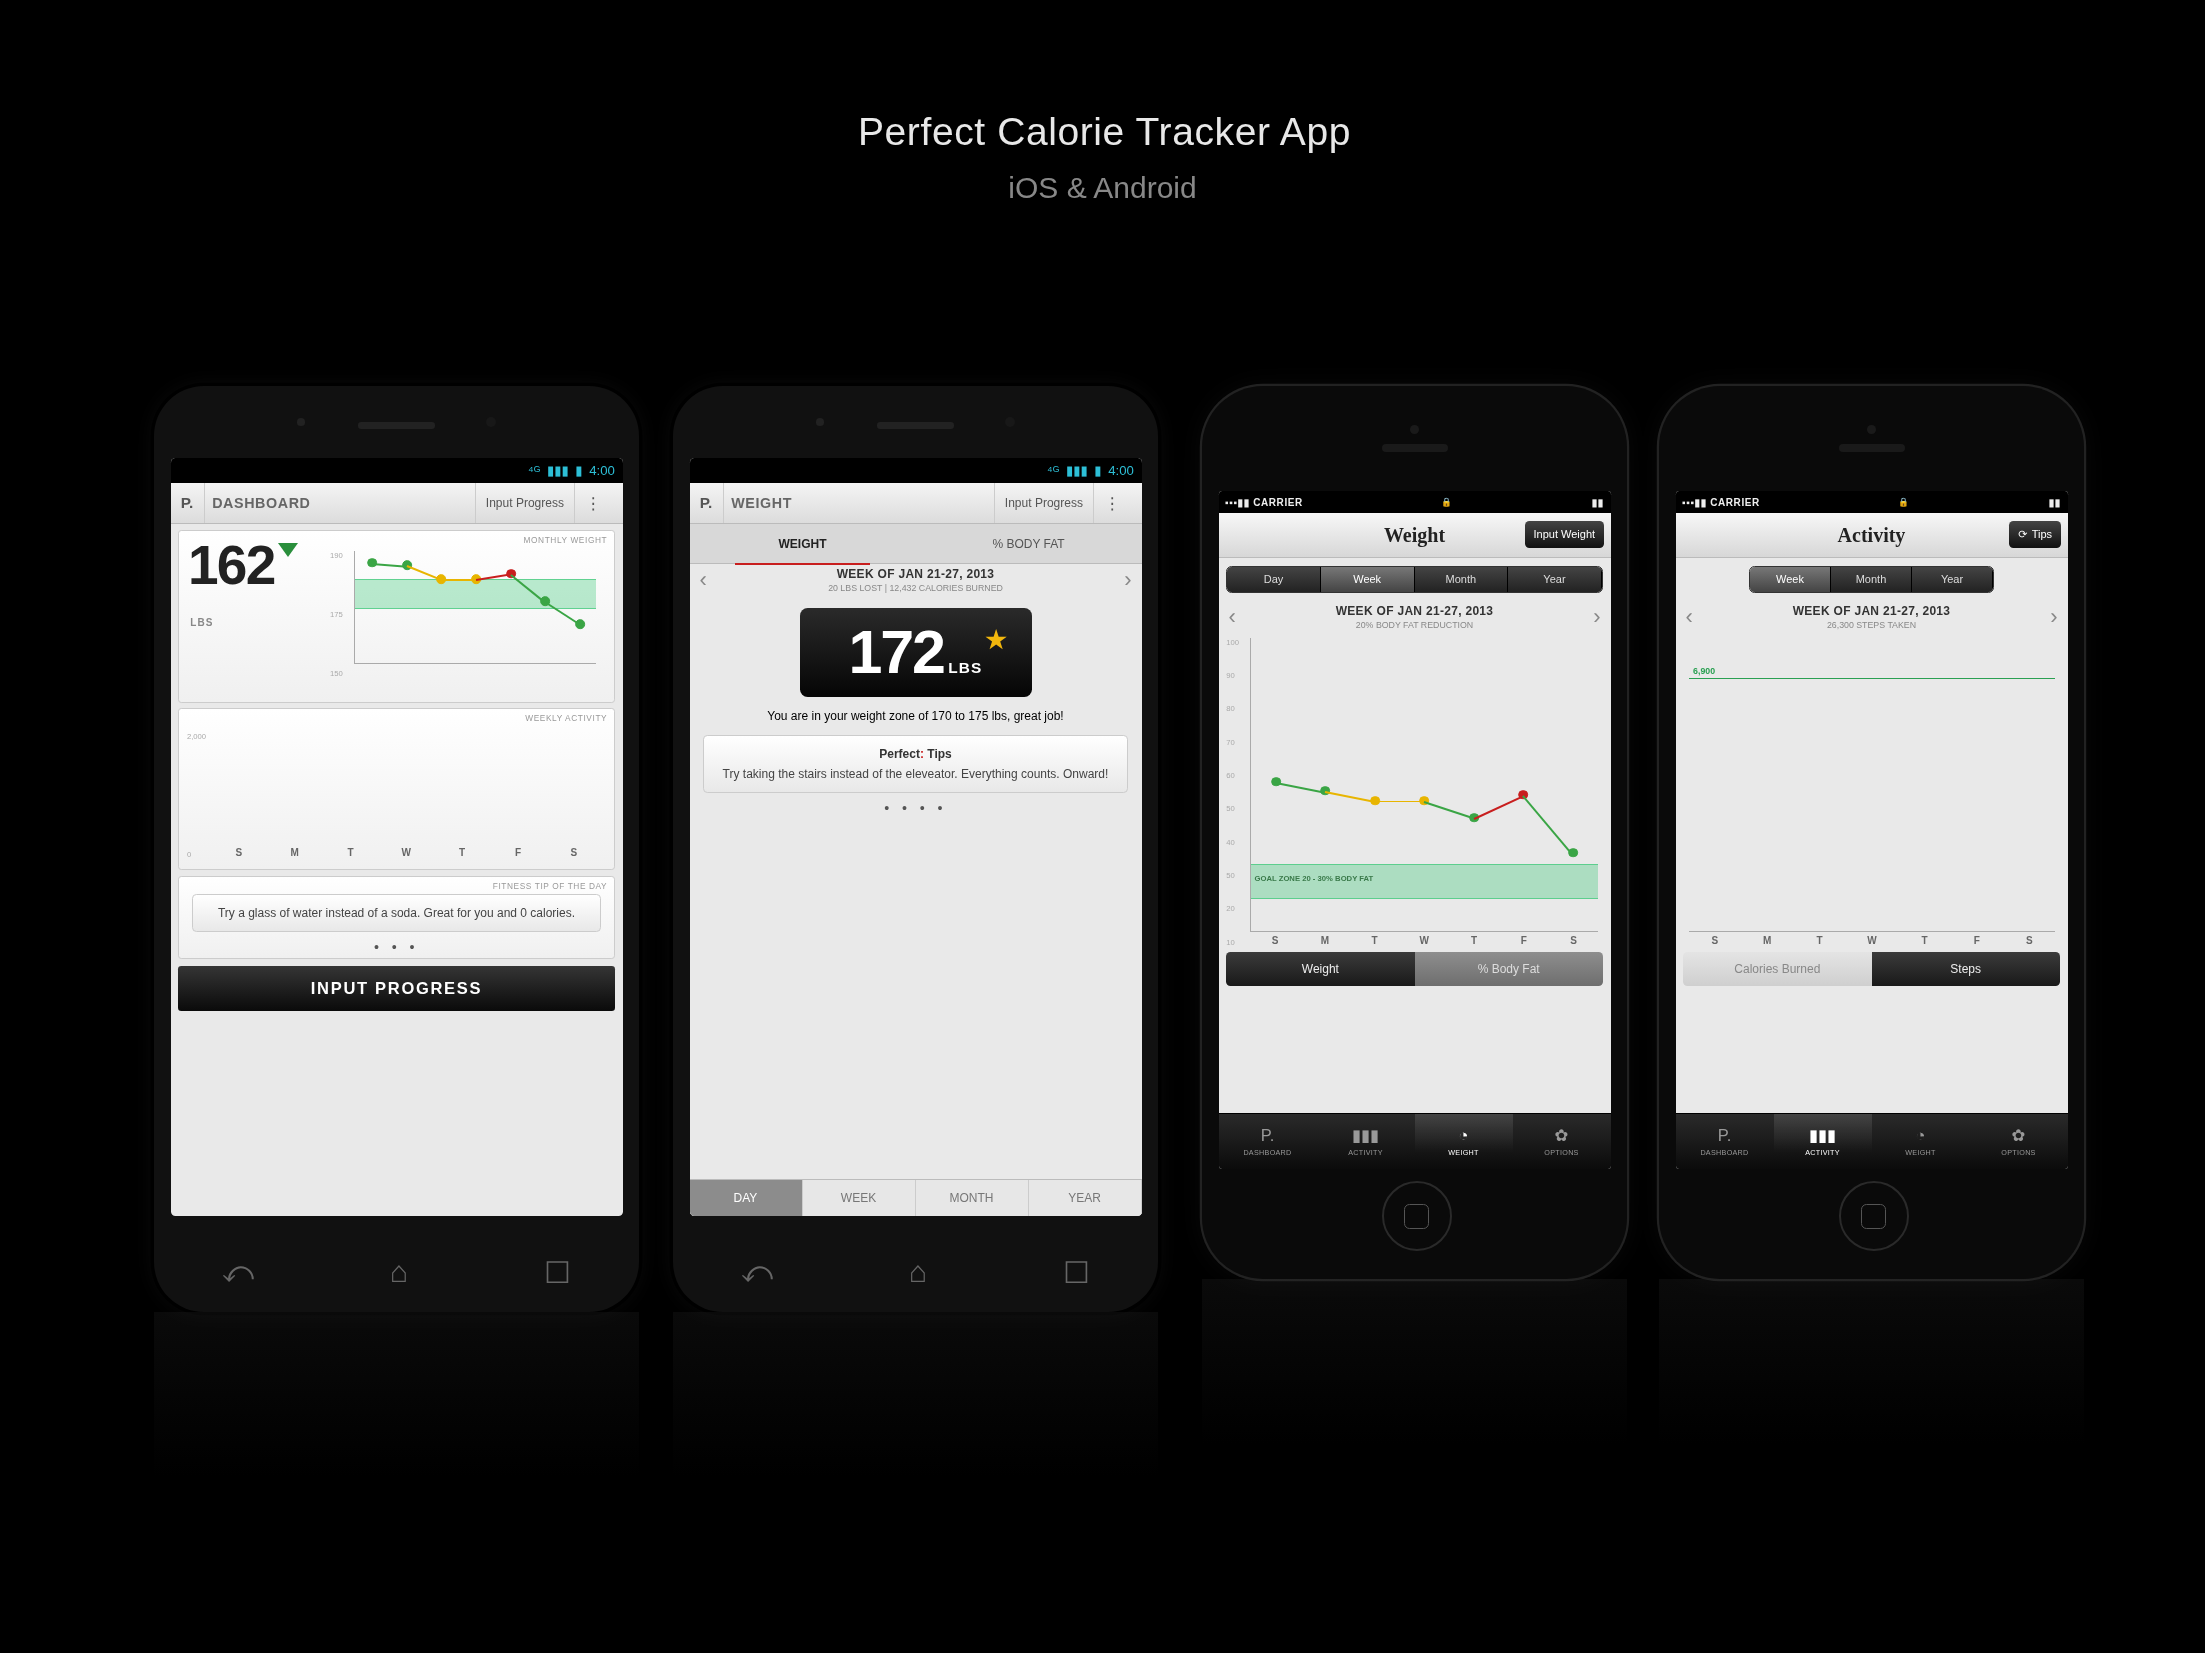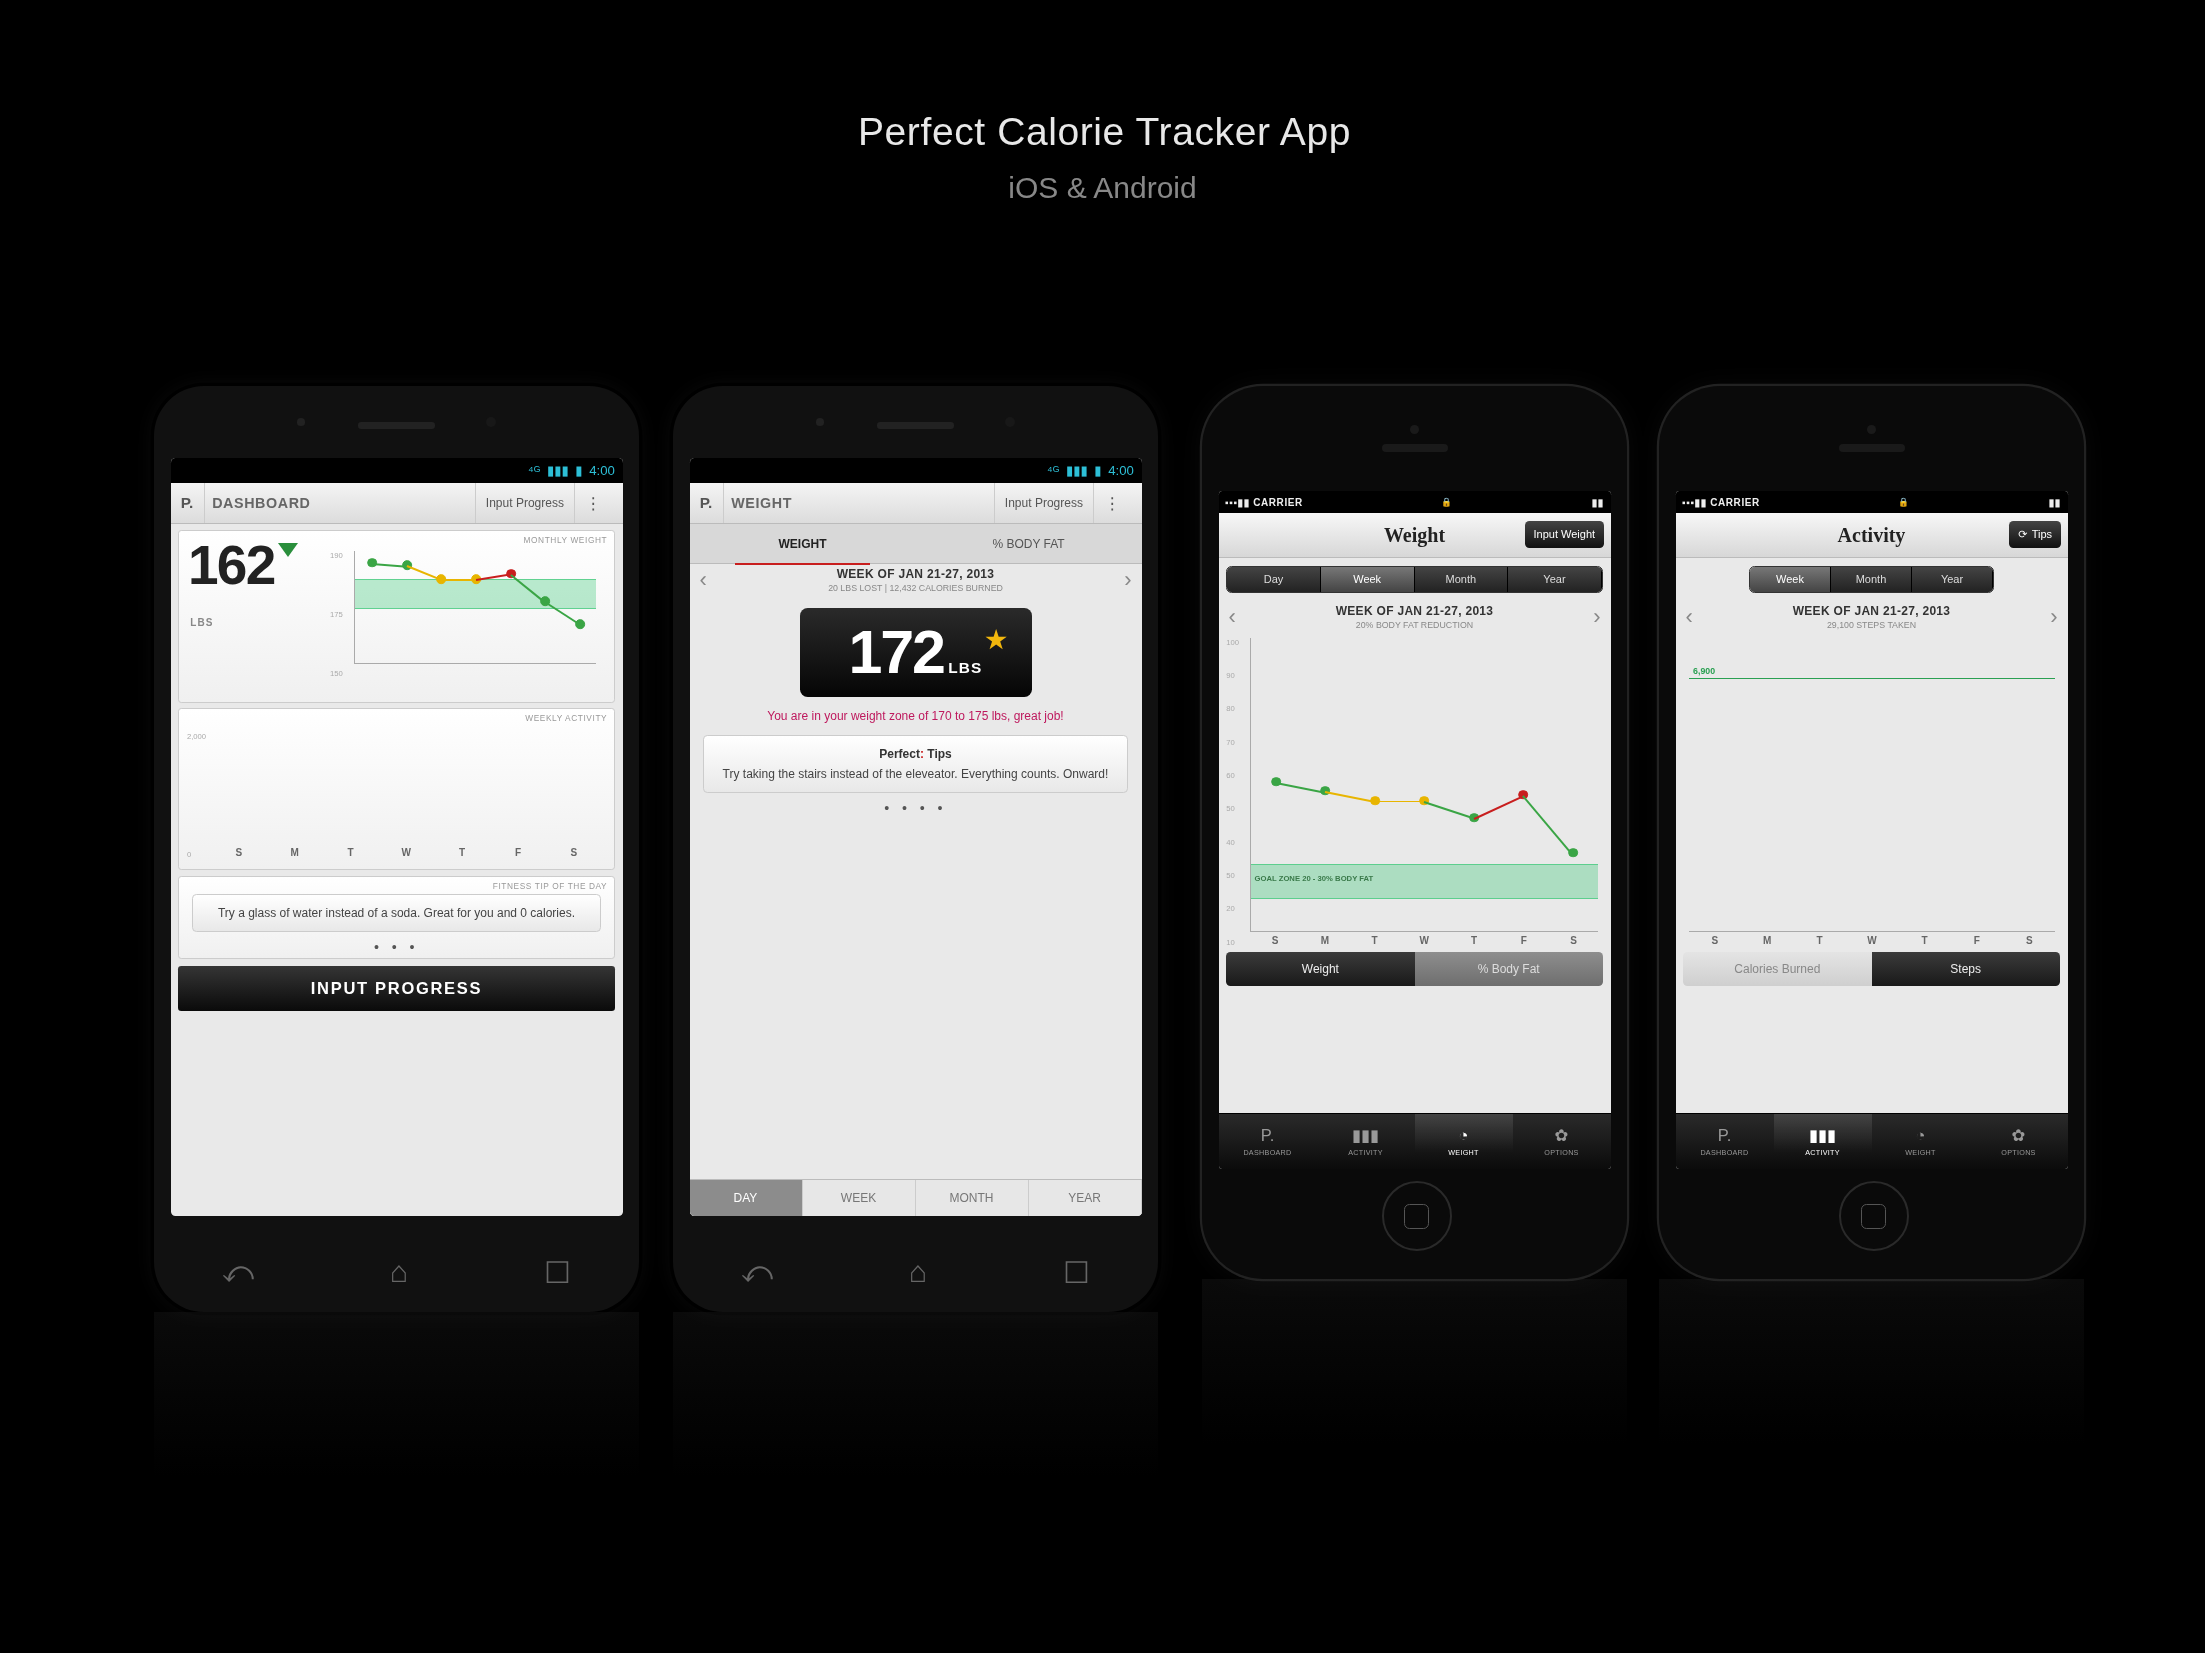--- a/index.html
+++ b/index.html
@@ -69,21 +69,21 @@
 .tabbar-and>div.on{background:#8c8c8c;color:#fff}
 .tabbar-ios{height:55px;background:linear-gradient(#2a2a2a,#0b0b0b);display:flex;border-top:0.6px solid #000}
 .tabbar-ios>div{flex:1;text-align:center;color:#999;display:flex;flex-direction:column;align-items:center;justify-content:center;gap:2.2px}
 .tabbar-ios>div.on{background:linear-gradient(rgba(255,255,255,.12),transparent 70%);color:#fff}
 .tabbar-ios .ic{font-size:16.5px}
 .tabbar-ios .lb{font-size:7.2px;letter-spacing:0.3px}
 .giant{margin:11px auto;width:232px;background:linear-gradient(#2a2a2a,#050505);color:#fff;border-radius:7.7px;text-align:center;padding:14.3px 0;position:relative}
 .giant .num{font-size:61px;font-weight:900;letter-spacing:-2.2px;line-height:1;display:inline-block}
 .giant .star{color:#f2b70d;font-size:27.6px;position:absolute;top:15.4px;right:23px}
 .giant .u{font-size:15.4px;font-weight:800;letter-spacing:1.1px;margin-left:2.2px}
-.msg{text-align:center;color:#be185d;font-size:12px;line-height:1.35;padding:0 33px;margin:7.7px 0 10px}
+.msg{text-align:center;color:#000000;font-size:12px;line-height:1.35;padding:0 33px;margin:7.7px 0 10px}
 .tabs2{height:39px;background:#d8d8d8;display:flex;border-bottom:1.7px solid #bbb}
 .tabs2>div{flex:1;text-align:center;color:#555;font-size:12px;display:flex;align-items:center;justify-content:center;position:relative}
 .tabs2>div.on{color:#222;font-weight:700}
 .tabs2>div.on::after{content:"";position:absolute;left:20%;right:20%;bottom:-1.7px;height:1.7px;background:#c81e1e}
 .navkeys{position:absolute;bottom:22px;left:0;right:0;display:flex;justify-content:space-around;color:#666}
 .navkeys span{font-size:30px}
 .bottom-seg{display:flex;margin:5.5px 7.7px;border-radius:4.4px;overflow:hidden}
 .bottom-seg>div{flex:1;text-align:center;padding:10px 0;color:#eee;font-size:12px;background:linear-gradient(#3b3b3b,#191919)}
 .bottom-seg>div.off{background:linear-gradient(#8e8e8e,#6e6e6e);color:#ddd}
 .bottom-seg.light>div.off{background:linear-gradient(#e4e4e4,#cfcfcf);color:#888}
@@ -372,21 +372,21 @@
       </div>
       <div class="seg dark" style="width:243px;margin:7.7px auto">
         <div class="on">Week</div>
         <div>Month</div>
         <div>Year</div>
       </div>
       <div class="weeknav">
         <div class="arr">‹</div>
         <div class="mid">
           <div class="wk">WEEK OF JAN 21-27, 2013</div>
-          <div class="sub">29,100 STEPS TAKEN</div>
+          <div class="sub">26,300 STEPS TAKEN</div>
         </div>
         <div class="arr">›</div>
       </div>
       <div class="chart" style="height:309px;position:relative">
         <div class="plot" style="left:5.5px;border-left:0">
           <div class="goalline" style="top:13.75%"></div>
           <div class="top-label" style="top:calc(13.75% - 12px)">6,900</div>
         </div>
         <div class="bars" id="p4bars" style="left:5.5px">
             <div>

